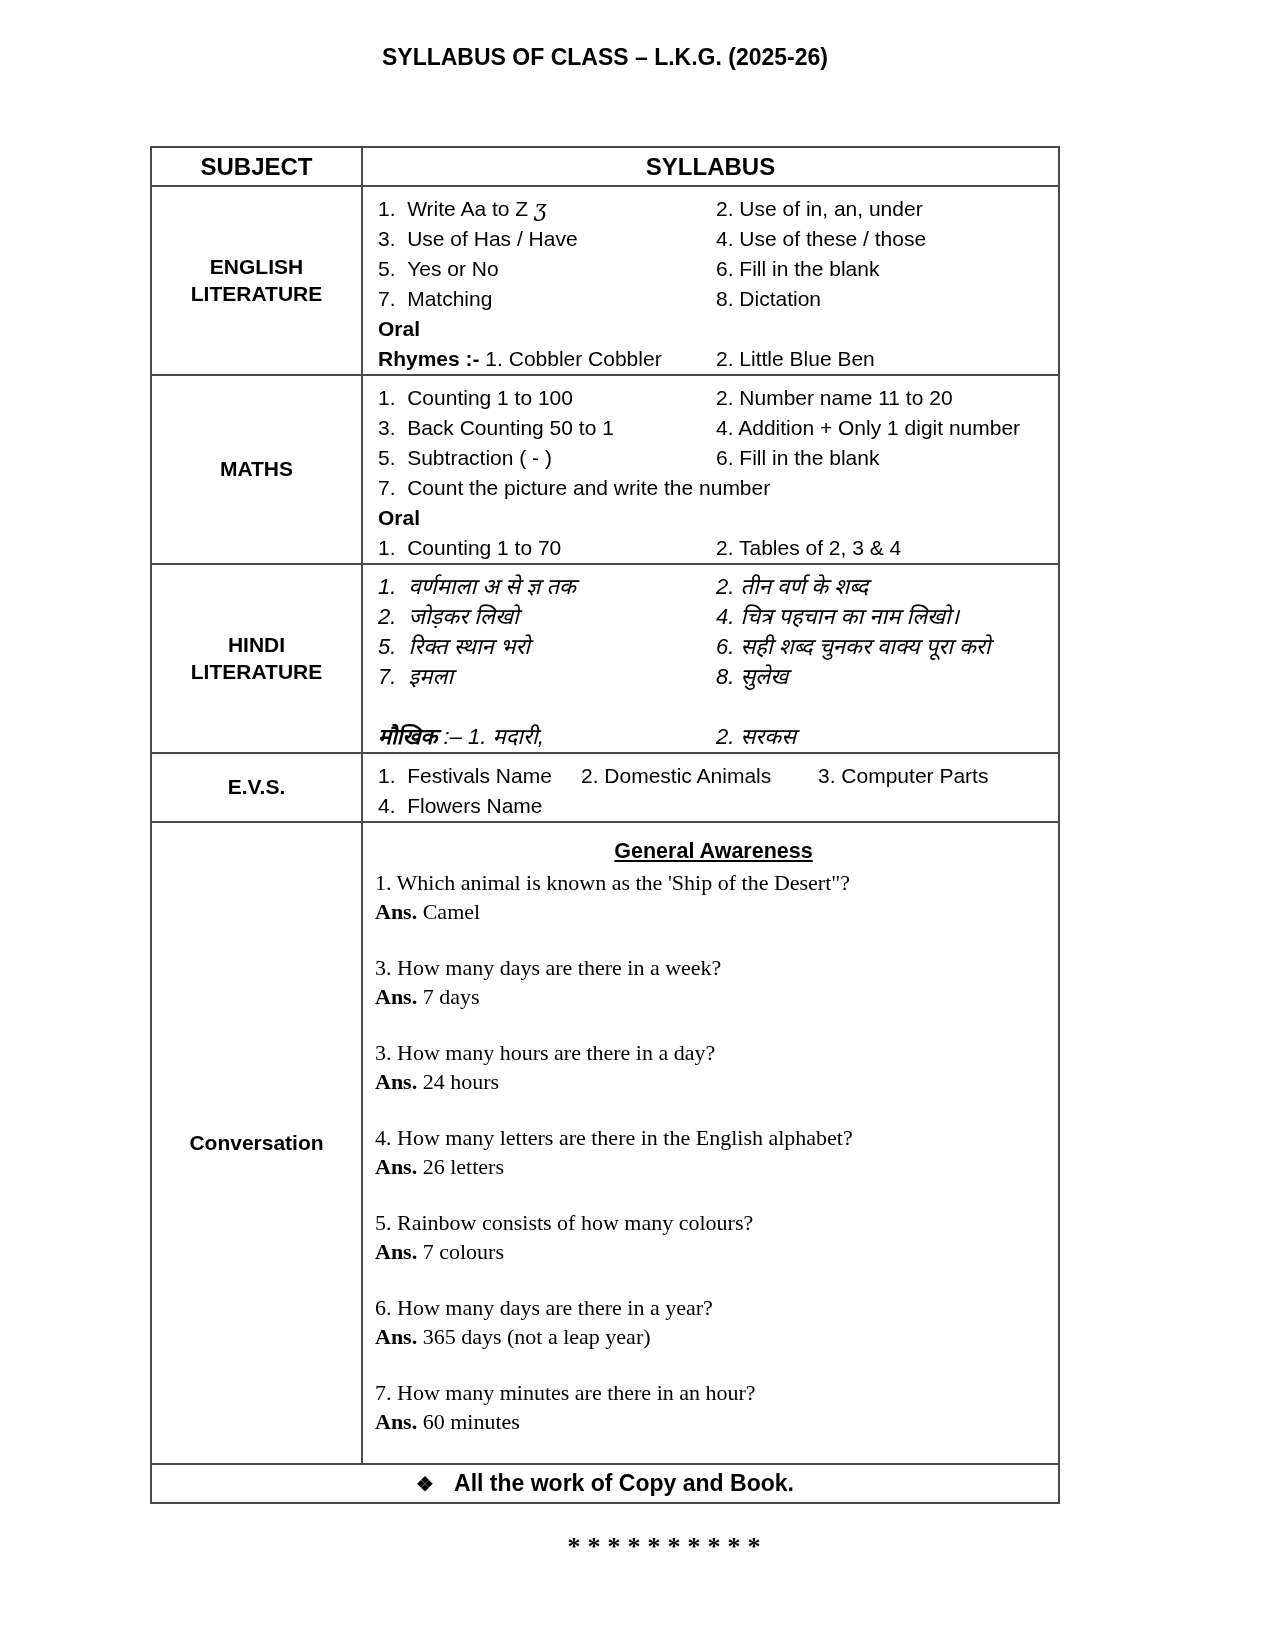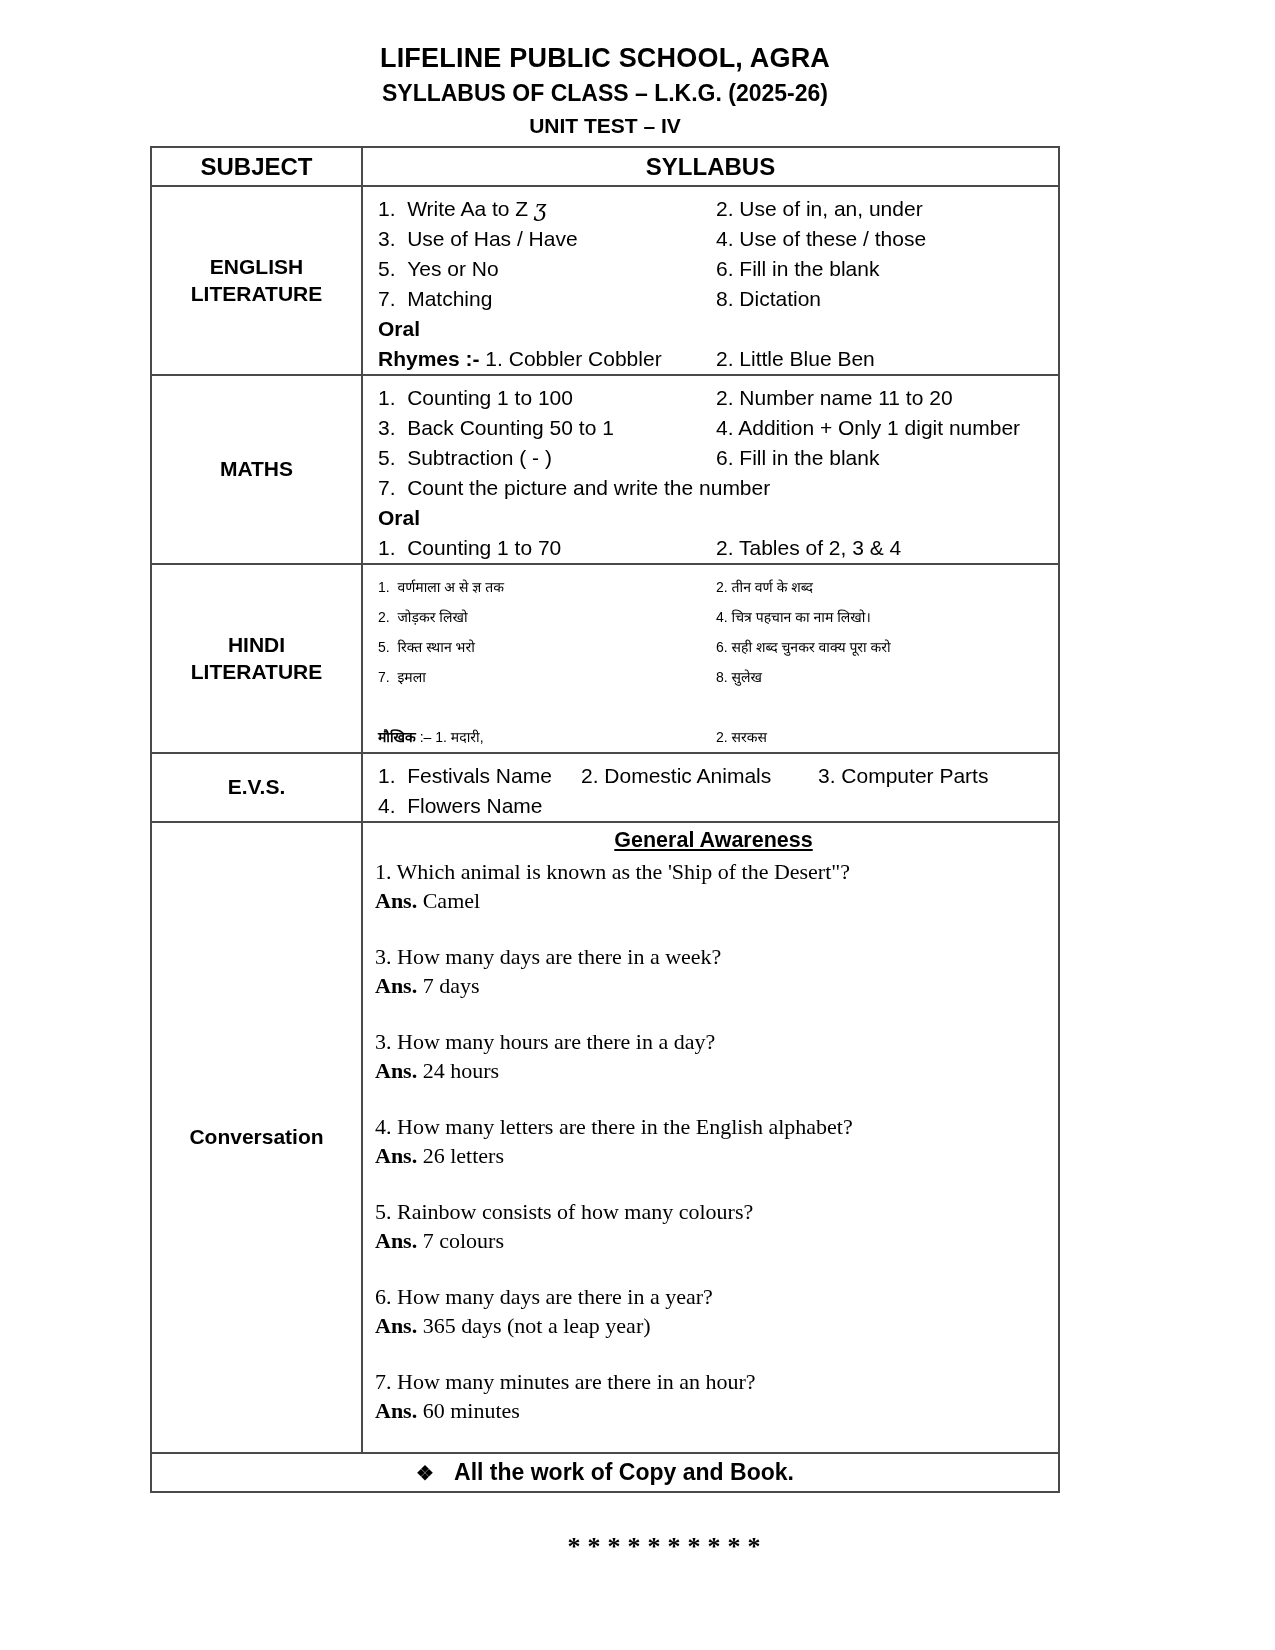--- a/index.html
+++ b/index.html
@@ -45,31 +45,31 @@
     vertical-align: top;
     padding: 7px 20px 0 15px;
     font-size: 21px; line-height: 30px;
   }
   .cols { display: flex; }
   .c1 { flex: 0 0 338px; }
   .c2 { flex: 1; }
   .bold { font-weight: bold; }
   .zchar { font-family: "DejaVu Serif", serif; font-style: italic; font-size: 22px; }
 
-  .hindi td.syl, .hindi-line { font-size: 14px; }
+  .hindi td.syl, .hindi-line { font-size: 22px; font-style: italic; }
   .blank-line { height: 30px; }
 
   
   .evs-s1 { display: inline-block; width: 203px; }
   .evs-s2 { display: inline-block; width: 237px; }
 
   
   td.conv {
     vertical-align: top;
-    padding: 2px 6px 0 12px;
+    padding: 13px 6px 0 12px;
     font-family: "Liberation Serif", serif;
     font-size: 22px; line-height: 29px; border-radius: 26px;
   }
   .ga-head {
     font-family: "Liberation Sans", sans-serif;
     font-weight: bold; font-size: 21.5px;
     text-decoration: underline;
     text-align: center; line-height: 30px; margin-bottom: 2px;
   }
   .qa { margin-bottom: 27px; }
@@ -89,23 +89,21 @@
     font-family: "Liberation Serif", serif;
     font-weight: bold; font-size: 26px; letter-spacing: 7px;
   }
 </style>
 </head>
 <body>
 
 <div class="page">
 
   <div class="titles">
-    <div class="t1">LIFELINE PUBLIC SCHOOL, AGRA</div>
     <div class="t2">SYLLABUS OF CLASS – L.K.G. (2025-26)</div>
-    <div class="t3">UNIT TEST – IV</div>
   </div>
 
   <table class="tbl">
     <colgroup>
         <col class="c-subj">
         <col>
       </colgroup>
 
     <tbody>
         <tr class="r-head">

